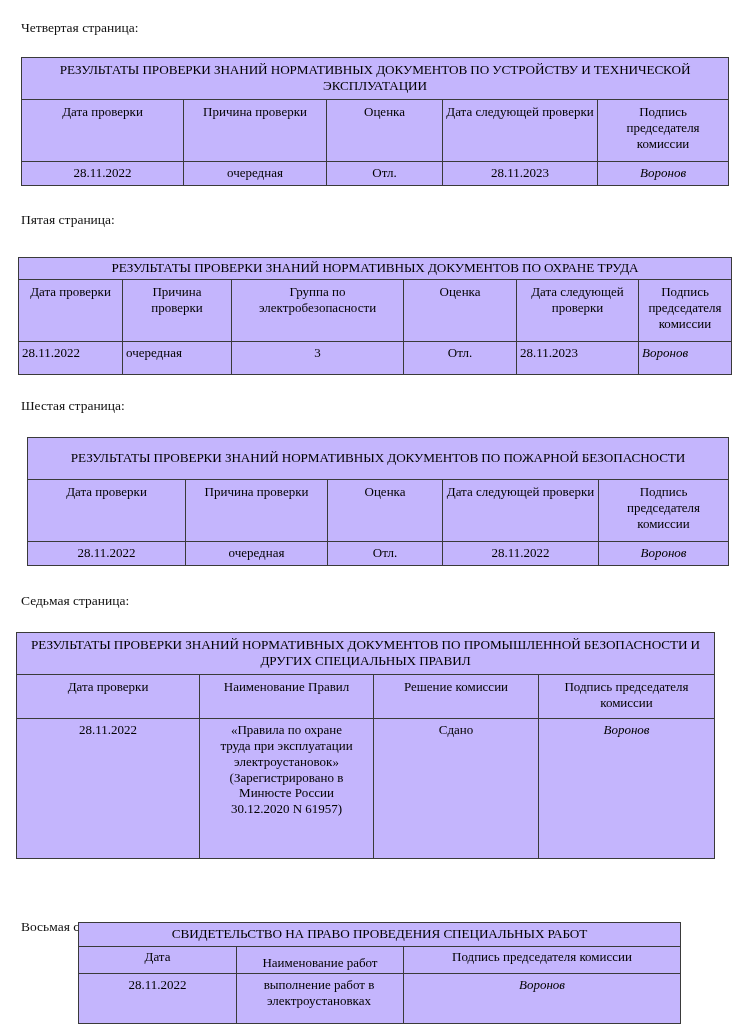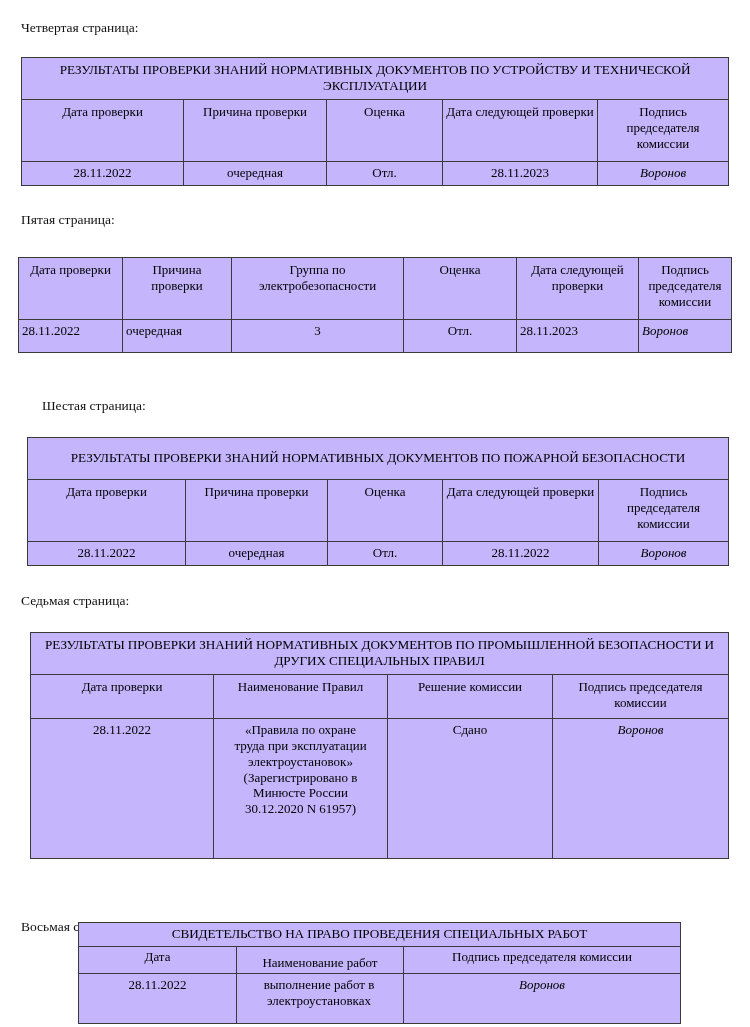--- a/index.html
+++ b/index.html
@@ -78,21 +78,21 @@
   #table-five .r-head  { height: 62px; }
   #table-five .r-data  { height: 33px; }
 
   
   #table-six { left: 27px; top: 437px; width: 701px; }
   #table-six .r-title { height: 42px; }
   #table-six .r-head  { height: 62px; }
   #table-six .r-data  { height: 24px; }
 
   
-  #table-seven { left: 30px; top: 632px; width: 698px; }
+  #table-seven { left: 16px; top: 632px; width: 698px; }
   #table-seven .r-title { height: 42px; }
   #table-seven .r-head  { height: 44px; }
   #table-seven .r-data  { height: 140px; }
 
   
   #table-eight { left: 78px; top: 922px; width: 602px; }
   #table-eight .r-title { height: 24px; }
   #table-eight .r-head  { height: 22px; }
   #table-eight .r-data  { height: 50px; }
 </style>
@@ -139,20 +139,23 @@
   <table class="doc-table" id="table-five">
     <colgroup>
       <col style="width:104px">
         <col style="width:109px">
         <col style="width:172px">
       <col style="width:113px">
         <col style="width:122px">
         <col style="width:93px">
     </colgroup>
     <tbody>
+      <tr class="r-title">
+        <td class="title-cell" colspan="6">РЕЗУЛЬТАТЫ ПРОВЕРКИ ЗНАНИЙ НОРМАТИВНЫХ ДОКУМЕНТОВ ПО ОХРАНЕ ТРУДА</td>
+      </tr>
       <tr class="r-head">
         <td class="head-cell">Дата проверки</td>
         <td class="head-cell">Причина проверки</td>
         <td class="head-cell">Группа по электробезопасности</td>
         <td class="head-cell">Оценка</td>
         <td class="head-cell">Дата следующей проверки</td>
         <td class="head-cell">Подпись председателя комиссии</td>
       </tr>
       <tr class="r-data">
         <td class="data-cell" style="text-align:left;">28.11.2022</td>
@@ -160,21 +163,21 @@
         <td class="data-cell">3</td>
         <td class="data-cell">Отл.</td>
         <td class="data-cell" style="text-align:left;">28.11.2023</td>
         <td class="data-cell" style="text-align:left;">
           <span class="sig">Воронов</span>
         </td>
       </tr>
     </tbody>
   </table>
 
-  <div class="section-label" style="left:21px; top:398px;margin-left:21px;">Шестая страница:</div>
+  <div class="section-label" style="left:21px; top:398px;">Шестая страница:</div>
 
   <table class="doc-table" id="table-six">
     <colgroup>
       <col style="width:158px">
         <col style="width:142px">
         <col style="width:115px">
       <col style="width:156px">
         <col style="width:130px">
     </colgroup>
     <tbody>

